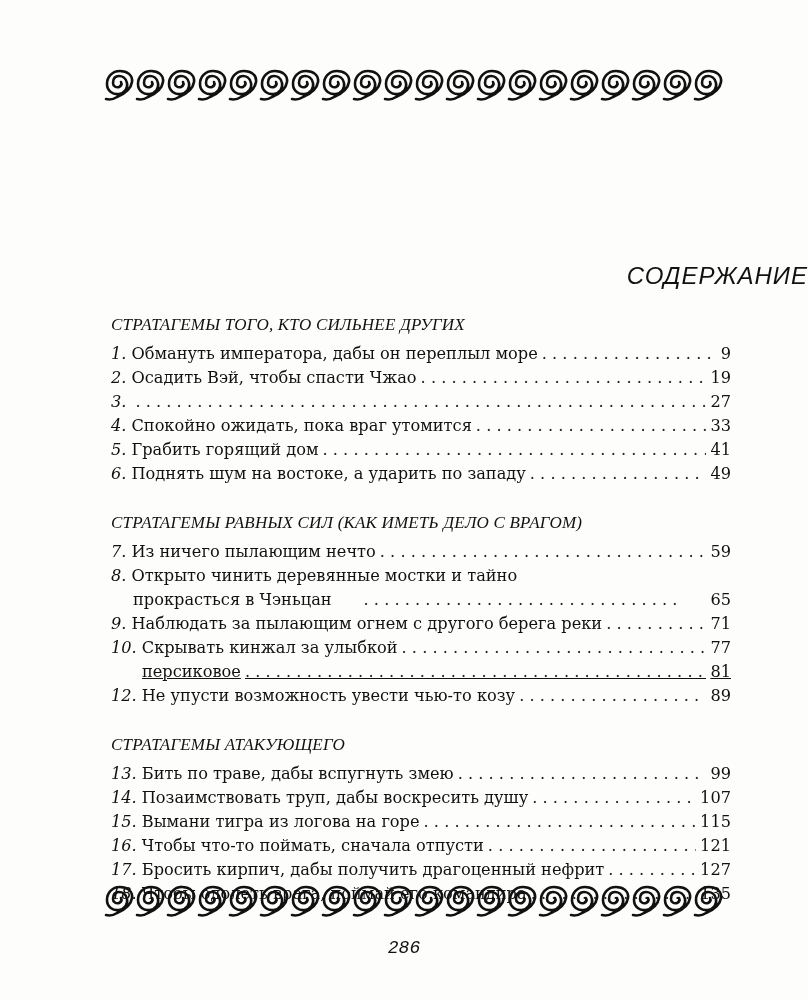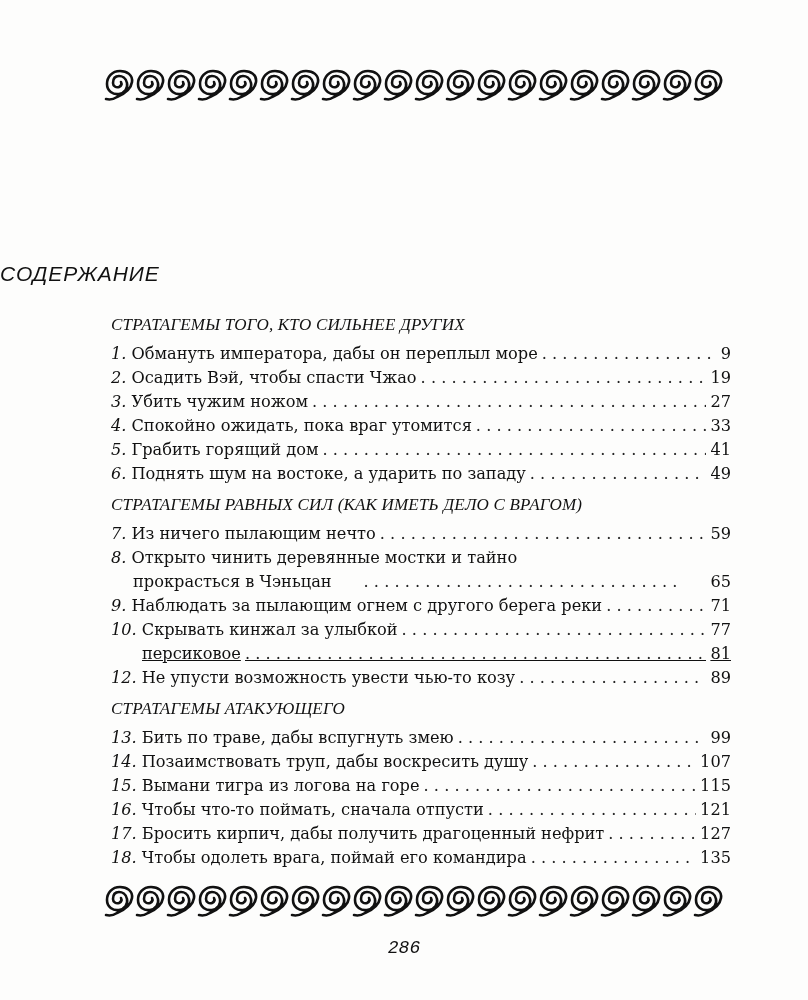--- a/index.html
+++ b/index.html
@@ -7,30 +7,30 @@
     width:808px; height:1000px; background:#fdfdfc; position:relative; overflow:hidden;
     font-family:"DejaVu Serif", "Liberation Serif", serif; color:#111;
   }
   .border {
     position:absolute; left:104px; width:628px; height:34px; display:flex; align-items:center;
   }
   .border.top { top:68px; }
   .border.bottom { top:884px; }
   .border svg { display:block; }
   .title {
-    position:absolute; top:262px; left:0; width:808px; text-align:left;
-    font-family:"Liberation Sans", sans-serif; font-size:21px; letter-spacing:1px;
+    position:absolute; top:262px; left:0; width:808px; text-align:right;
+    font-family:"Liberation Sans", sans-serif; font-size:24px; letter-spacing:1px;
     font-style:italic; font-weight:normal; color:#111;
   }
   .toc { position:absolute; left:111px; width:620px; top:312px; }
   .section {
     font-family:"Liberation Serif", serif; font-size:17px; text-transform:uppercase;
     letter-spacing:0.2px; height:26px; line-height:26px; margin-top:0; margin-bottom:4px;font-style:italic;
   }
-  .section.gap { margin-top:6px; }
+  .section.gap { margin-top:24px; }
   .entry {
     display:flex; align-items:baseline; font-family:"DejaVu Serif", serif;
     font-size:16.2px; height:24px; line-height:24px; white-space:nowrap;
   }
   .entry .num { font-style:italic; margin-right:5px; }
   .entry .dots {
     flex:1; overflow:hidden; margin:0 4px 0 4px; letter-spacing:3.6px; color:#222;
   }
   .entry .dots::before {
     content:". . . . . . . . . . . . . . . . . . . . . . . . . . . . . . . . . . . . . . . . . . . . . . . . . . . . . . . . . . . . . . . . . . . . . . . . . . . . . .";
@@ -94,21 +94,20 @@
     <span class="page">9</span>
   </div>
   <div class="entry">
     <span class="num">2.</span>
     <span>Осадить Вэй, чтобы спасти Чжао</span>
     <span class="dots"></span>
     <span class="page">19</span>
   </div>
   <div class="entry">
     <span class="num">3.</span>
-    <span>Убить чужим ножом</span>
     <span class="dots"></span>
     <span class="page">27</span>
   </div>
   <div class="entry">
     <span class="num">4.</span>
     <span>Спокойно ожидать, пока враг утомится</span>
     <span class="dots"></span>
     <span class="page">33</span>
   </div>
   <div class="entry">

